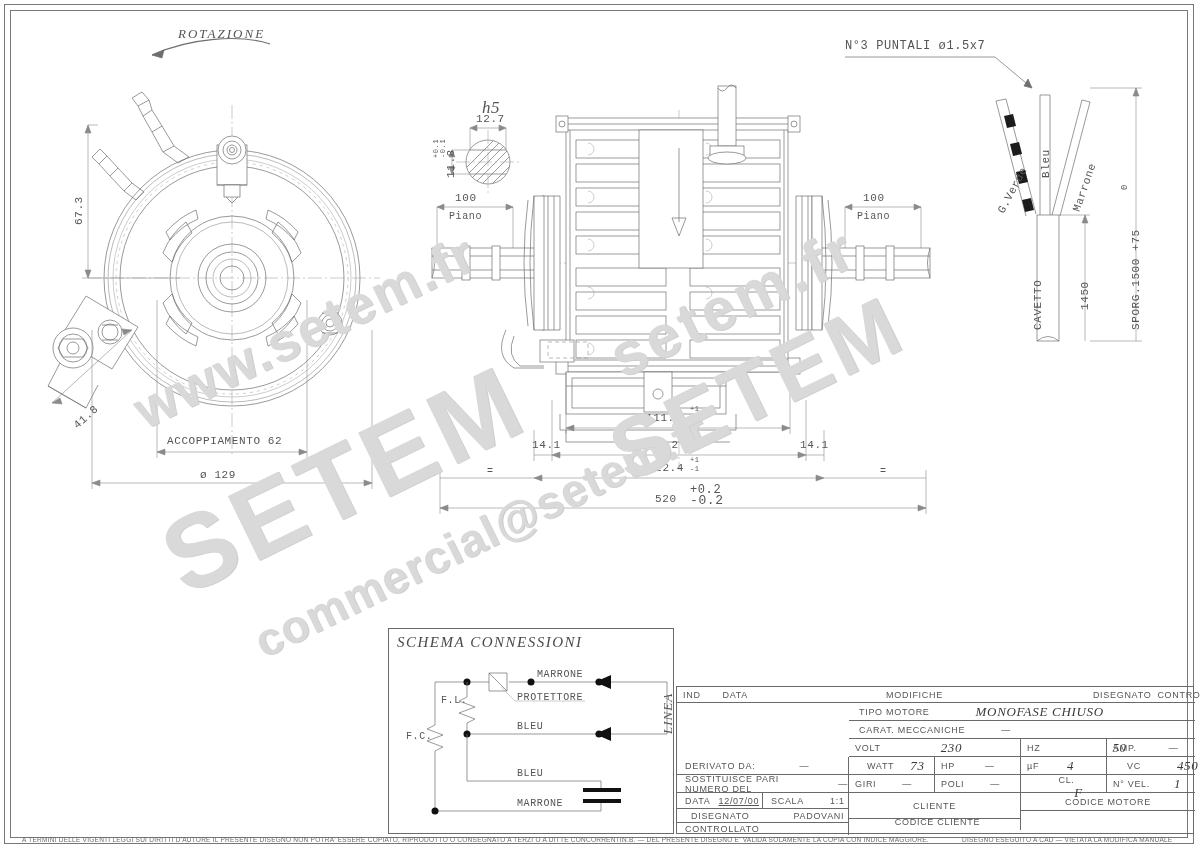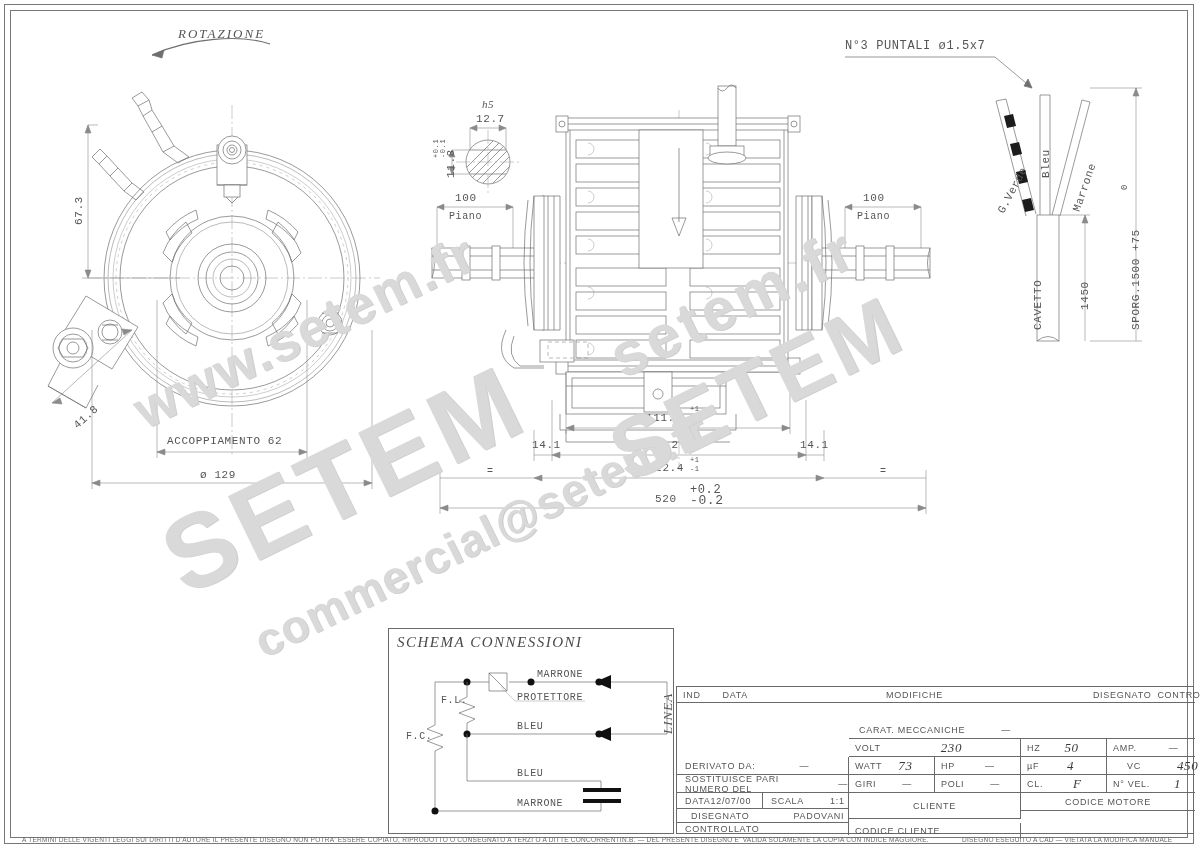--- a/index.html
+++ b/index.html
@@ -285,21 +285,21 @@
 
     <g class="dim">
       <line x1="845" y1="207" x2="921" y2="207"></line>
       <line x1="845" y1="207" x2="845" y2="262"></line>
       <line x1="921" y1="207" x2="921" y2="262"></line>
       <path d="M 845 207 L 852 204 L 852 210 Z" fill="#8a8a8a"></path>
       <path d="M 921 207 L 914 204 L 914 210 Z" fill="#8a8a8a"></path>
     </g>
   </svg>
 
-  <div class="txt serif-it" style="left:482px;top:99px;font-size:11px;">h5</div>
+  <div class="txt serif-it" style="left:482px;top:99px;font-size:17px;">h5</div>
   <div class="txt mono" style="left:476px;top:114px;font-size:11px;">12.7</div>
   <div class="txt mono vert" style="left:446px;top:178px;transform:rotate(-90deg);font-size:11px;">11.8</div>
   <div class="txt mono vert" style="left:433px;top:158px;transform:rotate(-90deg);font-size:7px;">+0.1</div>
   <div class="txt mono vert" style="left:440px;top:158px;transform:rotate(-90deg);font-size:7px;">-0.1</div>
 
   <div class="txt mono" style="left:455px;top:193px;font-size:11px;">100</div>
   <div class="txt mono" style="left:449px;top:212px;font-size:10px;">Piano</div>
   <div class="txt mono" style="left:863px;top:193px;font-size:11px;">100</div>
   <div class="txt mono" style="left:857px;top:212px;font-size:10px;">Piano</div>
 
@@ -613,46 +613,50 @@
 
     <div class="cell bb" style="left:0;top:0;width:518px;height:16px;">
       <span style="margin-left:6px;">IND</span>
       <span style="margin-left:22px;">DATA</span>
       <span style="margin-left:138px;">MODIFICHE</span>
       <span style="margin-left:150px;">DISEGNATO</span>
       <span style="margin-left:6px;">CONTROLLATO</span>
     </div>
 
 
+    <div class="cell bb" style="left:172px;top:16px;width:346px;height:18px;">
+      <span style="margin-left:10px;">TIPO MOTORE</span>
+      <span class="val-it" style="margin-left:46px;">MONOFASE CHIUSO</span>
+    </div>
 
     <div class="cell bb" style="left:172px;top:34px;width:346px;height:18px;gap:12px;">
       <span style="margin-left:10px;">CARAT. MECCANICHE</span>
       <span style="margin-left:24px;">—</span>
     </div>
 
     <div class="cell bb br" style="left:172px;top:52px;width:172px;height:18px;">
       <span style="margin-left:6px;">VOLT</span>
       <span class="val-it" style="margin-left:60px;">230</span>
     </div>
-    <div class="cell bb br" style="left:344px;top:52px;width:86px;height:18px;">
+    <div class="cell bb br" style="left:344px;top:52px;width:86px;height:18px;gap:48px;">
       <span style="margin-left:6px;">HZ</span>
       <span class="val-it" style="margin-left:24px;">50</span>
     </div>
     <div class="cell bb" style="left:430px;top:52px;width:88px;height:18px;">
       <span style="margin-left:6px;">AMP.</span>
       <span style="margin-left:32px;">—</span>
     </div>
 
     <div class="cell bb br" style="left:0;top:70px;width:172px;height:18px;">
       <span style="margin-left:8px;">DERIVATO DA:</span>
       <span style="margin-left:44px;">—</span>
     </div>
 
     <div class="cell bb br" style="left:172px;top:70px;width:86px;height:18px;">
-      <span style="margin-left:6px;">WATT</span>
+      <span style="margin-left:18px;">WATT</span>
       <span class="val-it" style="margin-left:16px;">73</span>
     </div>
     <div class="cell bb br" style="left:258px;top:70px;width:86px;height:18px;">
       <span style="margin-left:6px;">HP</span>
       <span style="margin-left:30px;">—</span>
     </div>
     <div class="cell bb br" style="left:344px;top:70px;width:86px;height:18px;">
       <span style="margin-left:6px;">µF</span>
       <span class="val-it" style="margin-left:28px;">4</span>
     </div>
@@ -667,32 +671,32 @@
     </div>
 
     <div class="cell bb br" style="left:172px;top:88px;width:86px;height:18px;">
       <span style="margin-left:6px;">GIRI</span>
       <span style="margin-left:26px;">—</span>
     </div>
     <div class="cell bb br" style="left:258px;top:88px;width:86px;height:18px;">
       <span style="margin-left:6px;">POLI</span>
       <span style="margin-left:26px;">—</span>
     </div>
-    <div class="cell bb br" style="left:344px;top:88px;width:86px;height:18px;">
+    <div class="cell bb br" style="left:344px;top:88px;width:86px;height:18px;flex-direction:column;">
       <span style="margin-left:6px;">CL.</span>
       <span class="val-it" style="margin-left:30px;">F</span>
     </div>
     <div class="cell bb" style="left:430px;top:88px;width:88px;height:18px;">
       <span style="margin-left:6px;">N° VEL.</span>
       <span class="val-it" style="margin-left:24px;">1</span>
     </div>
 
     <div class="cell bb br" style="left:0;top:106px;width:86px;height:16px;">
       <span style="margin-left:8px;">DATA</span>
-      <span style="">12/07/00</span>
+      <span style="margin-left:8px;text-decoration:underline;">12/07/00</span>
     </div>
     <div class="cell bb br" style="left:86px;top:106px;width:86px;height:16px;">
       <span style="margin-left:8px;">SCALA</span>
       <span style="margin-left:26px;">1:1</span>
     </div>
 
     <div class="cell bb br" style="left:172px;top:106px;width:172px;height:26px;justify-content:center;">
       <span>CLIENTE</span>
     </div>
 
@@ -702,21 +706,21 @@
 
     <div class="cell bb br" style="left:0;top:122px;width:172px;height:14px;">
       <span style="margin-left:14px;">DISEGNATO</span>
       <span style="margin-left:44px;">PADOVANI</span>
     </div>
 
     <div class="cell br" style="left:0;top:136px;width:172px;height:12px;">
       <span style="margin-left:8px;">CONTROLLATO</span>
     </div>
 
-    <div class="cell br" style="left:172px;top:136px;width:172px;height:16px;">
+    <div class="cell br" style="left:172px;top:127px;width:172px;height:16px;justify-content:center;">
       <span style="margin-left:6px;">CODICE CLIENTE</span>
     </div>
 
   </div>
 
   <div class="legal" style="left:22px;top:836px;">A TERMINI DELLE VIGENTI LEGGI SUI DIRITTI D'AUTORE IL PRESENTE DISEGNO NON POTRA' ESSERE COPIATO, RIPRODOTTO O CONSEGNATO A TERZI O A DITTE CONCORRENTI.</div>
   <div class="legal" style="left:622px;top:836px;">N.B. — DEL PRESENTE DISEGNO E' VALIDA SOLAMENTE LA COPIA CON INDICE MAGGIORE.</div>
   <div class="legal" style="left:962px;top:836px;">DISEGNO ESEGUITO A CAD — VIETATA LA MODIFICA MANUALE</div>
 
 </div>

